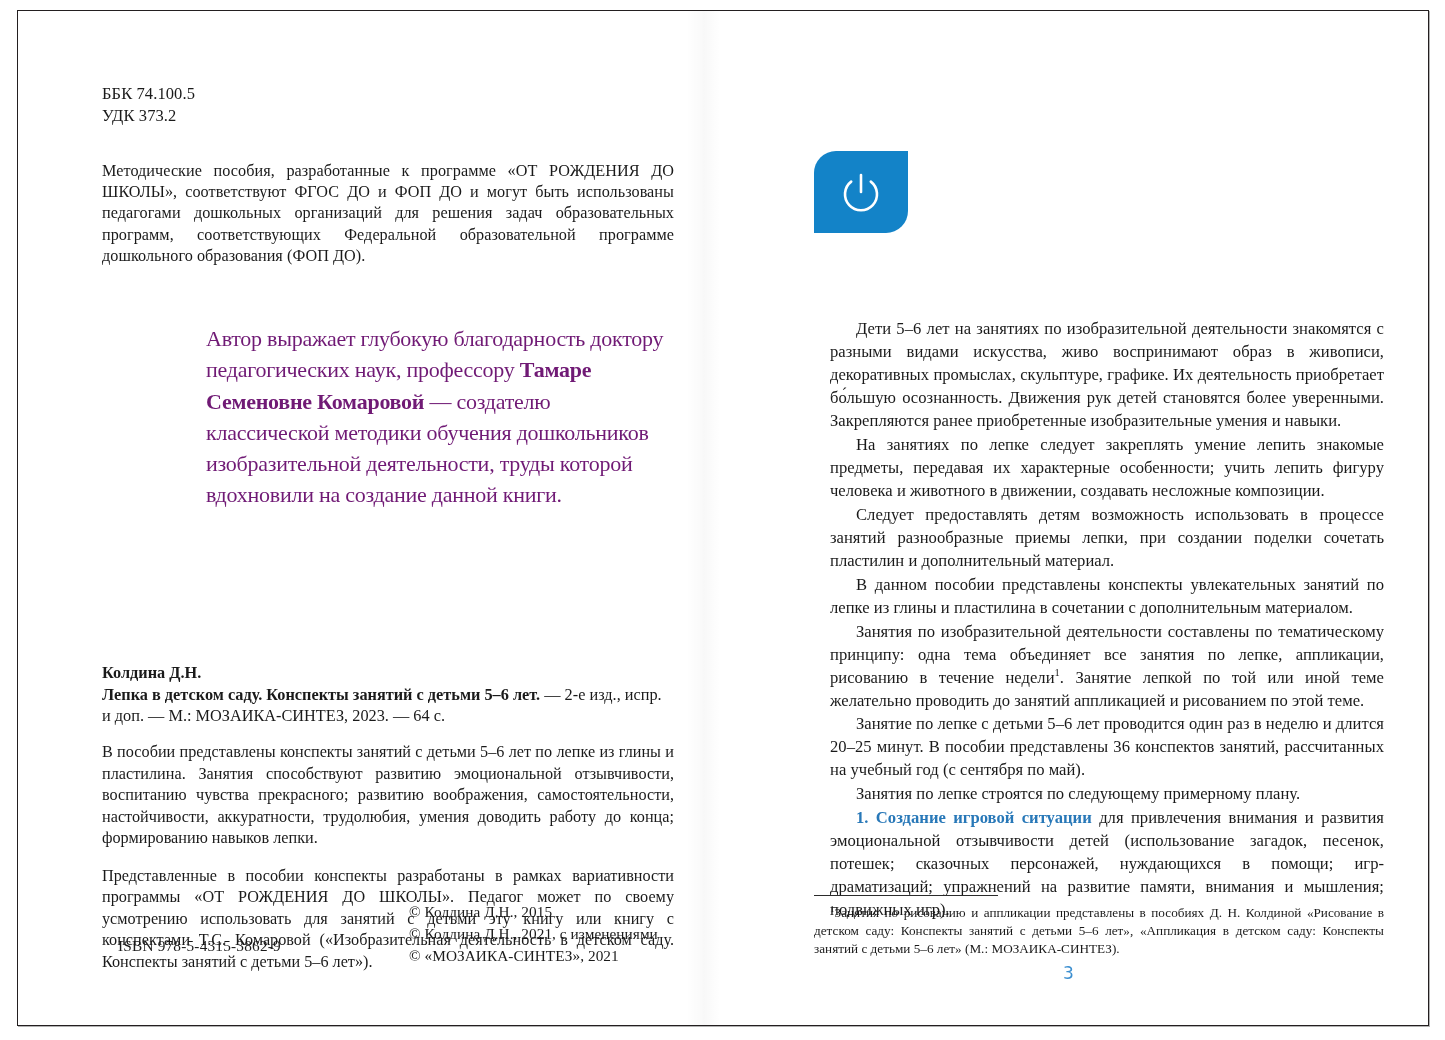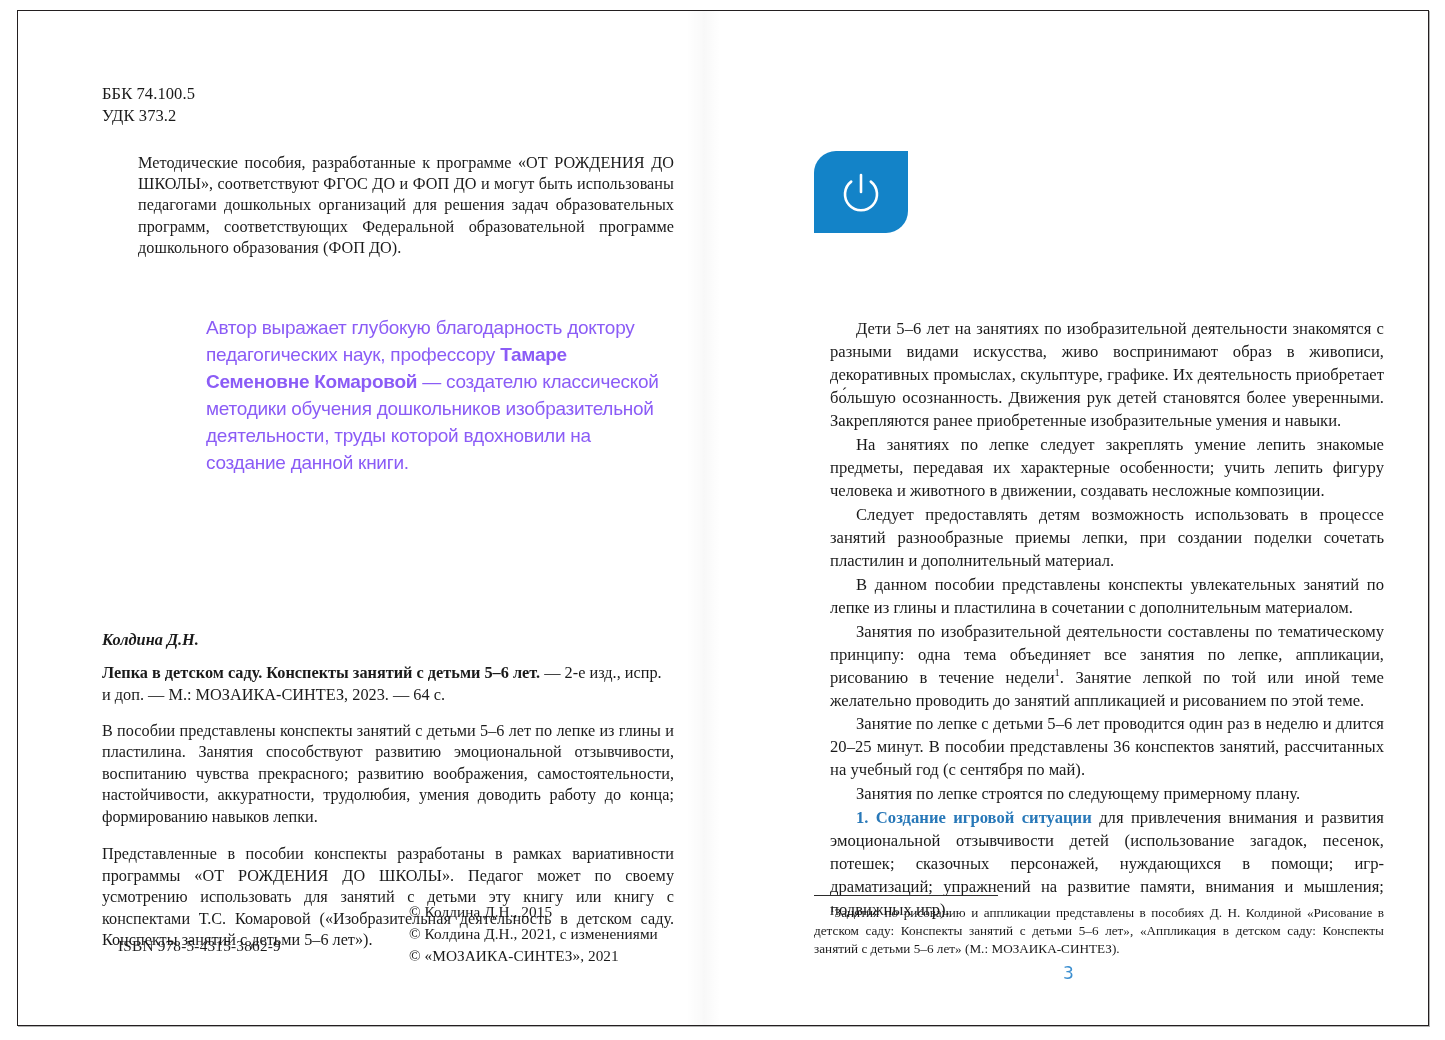--- a/index.html
+++ b/index.html
@@ -52,60 +52,57 @@
     left: 84px;
     top: 72px;
     width: 572px;
   }
 
   .codes {
     font-family: "Liberation Serif", "DejaVu Serif", serif;
     font-size: 16.5px;
     line-height: 1.33;
     letter-spacing: 0.1px;
-    margin-bottom: 26px;
+    margin-bottom: 34px;
   }
 
   .intro-note {
     font-family: "Liberation Serif", "DejaVu Serif", serif;
     font-size: 16.2px;
     line-height: 1.315;
     text-align: justify;
     text-align-last: left;
     letter-spacing: 0.05px;
-    margin-left: 36px;
   }
 
   .thanks-block {
     margin-top: 56px;
     margin-left: 104px;
     width: 462px;
-    font-family: Liberation Sans, sans-serif;
-    font-size: 19px;
+    font-family: Liberation Serif, serif;
+    font-size: 22px;
     line-height: 1.415;
     letter-spacing: -0.25px;
-    color: #8b5cf6;
+    color: #701a75;
   }
   .thanks-block b { font-weight: 700; }
 
   .biblio {
     margin-top: 152px;
   }
   .biblio-author {
     font-family: "Liberation Serif", "DejaVu Serif", serif;
     font-weight: 700;
     font-size: 16.3px;
     line-height: 1.33;
-    font-style: italic;
   }
   .biblio-title {
     font-family: "Liberation Serif", "DejaVu Serif", serif;
     font-size: 16.3px;
     line-height: 1.33;
-    margin-top: 12px;
   }
   .biblio-title b { font-weight: 700; }
 
   .left-para {
     font-family: "Liberation Serif", "DejaVu Serif", serif;
     font-size: 16.2px;
     line-height: 1.325;
     text-align: justify;
     text-align-last: left;
     margin-top: 15px;

